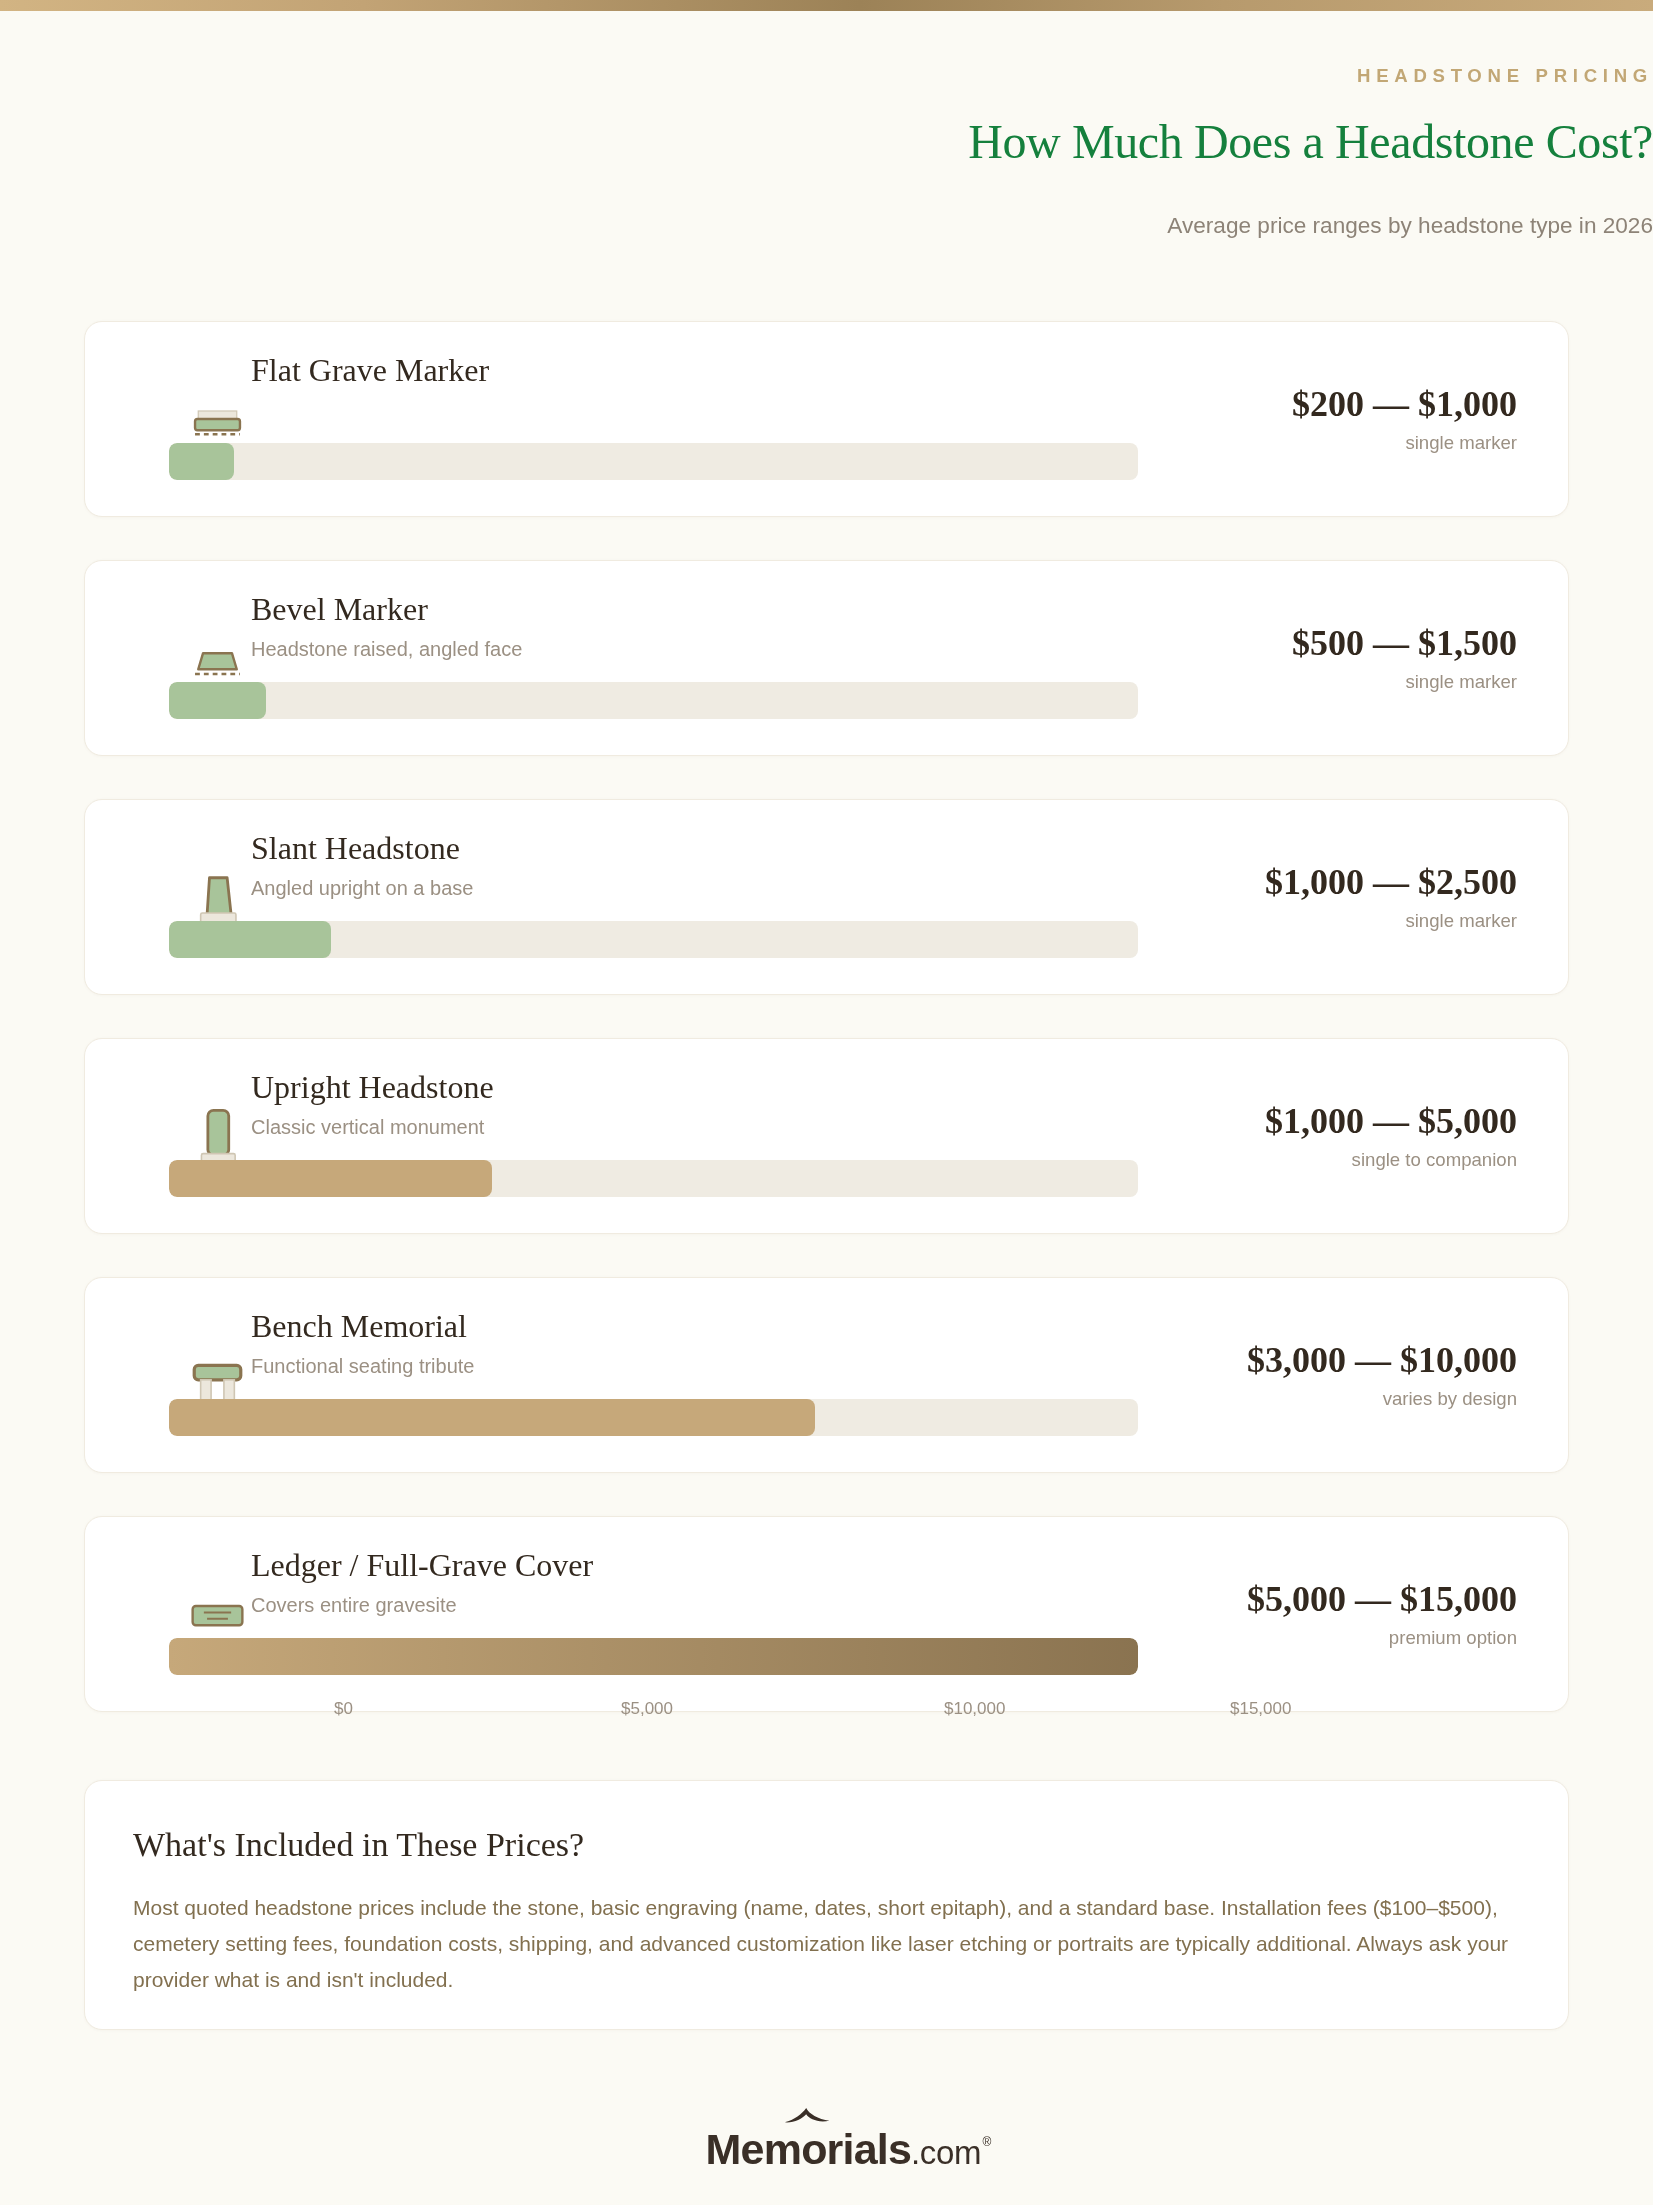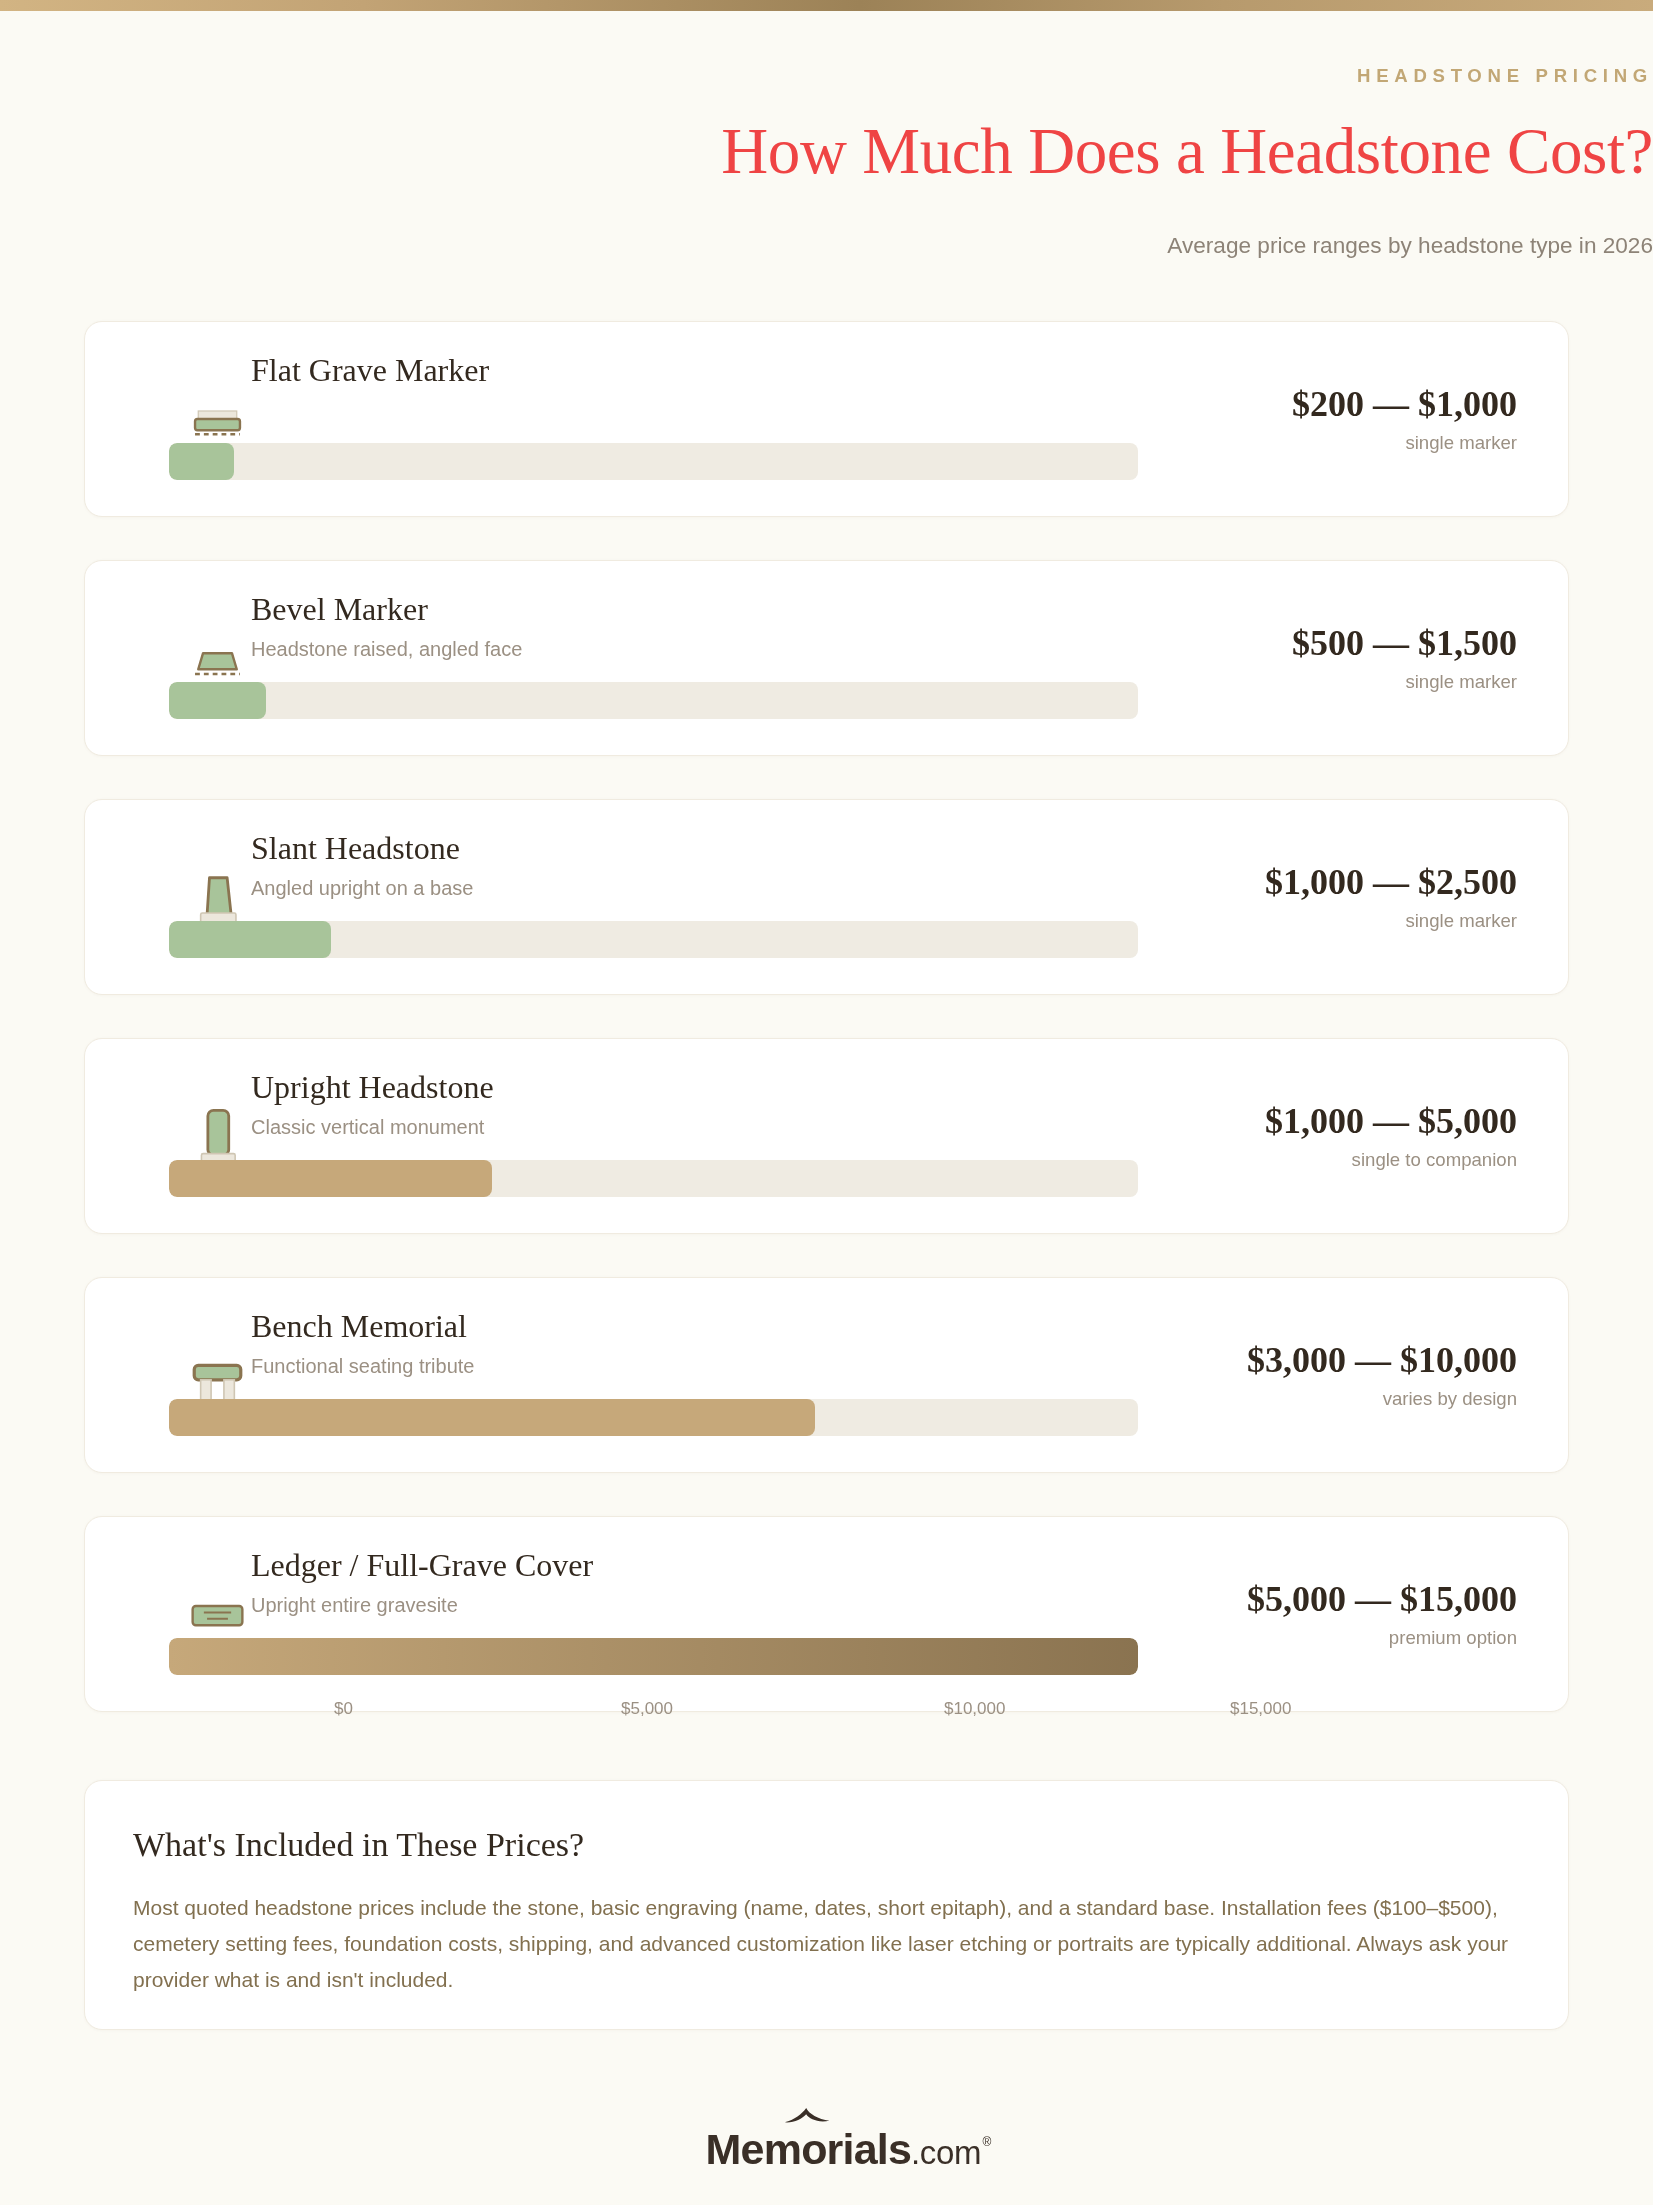--- a/index.html
+++ b/index.html
@@ -38,23 +38,23 @@
     font-family: "Liberation Sans", sans-serif;
     font-size: 18.6px;
     font-weight: bold;
     letter-spacing: 5.7px;
     color: #c2a775;
     text-transform: uppercase;
   }
   .main-title {
     margin-top: 27px;
     font-family: "Liberation Serif", serif;
-    font-size: 65px;
+    font-size: 48px;
     font-weight: normal;
-    color: #ef4444;
+    color: #15803d;
     letter-spacing: -0.4px;
   }
   .subtitle {
     margin-top: 44px;
     font-family: "Liberation Sans", sans-serif;
     font-size: 22.6px;
     color: #8d8377;
   }
 
   
@@ -351,21 +351,21 @@
     <div class="card">
       <div class="card-icon">
         <svg viewBox="0 0 96 96" width="77" height="77">
       <rect x="17" y="38" width="62" height="24" rx="4" fill="#a8c49a" stroke="#8a7450" stroke-width="3"></rect>
       <line x1="31" y1="46" x2="65" y2="46" stroke="#8a7450" stroke-width="2.5"></line>
       <line x1="35" y1="54" x2="61" y2="54" stroke="#8a7450" stroke-width="2.5"></line>
         </svg>
       </div>
       <div class="card-body">
         <div class="card-name">Ledger / Full-Grave Cover</div>
-        <div class="card-desc">Upright entire gravesite</div>
+        <div class="card-desc">Covers entire gravesite</div>
       </div>
       <div class="bar-track">
         <div class="bar-fill" style="width: 100%; background: linear-gradient(90deg, rgb(198, 168, 122) 0%, rgb(138, 115, 80) 100%);"></div>
       </div>
       <div class="card-price">
         <div class="price-range">$5,000 — $15,000</div>
         <div class="price-note">premium option</div>
       </div>
     </div>
   </div>

